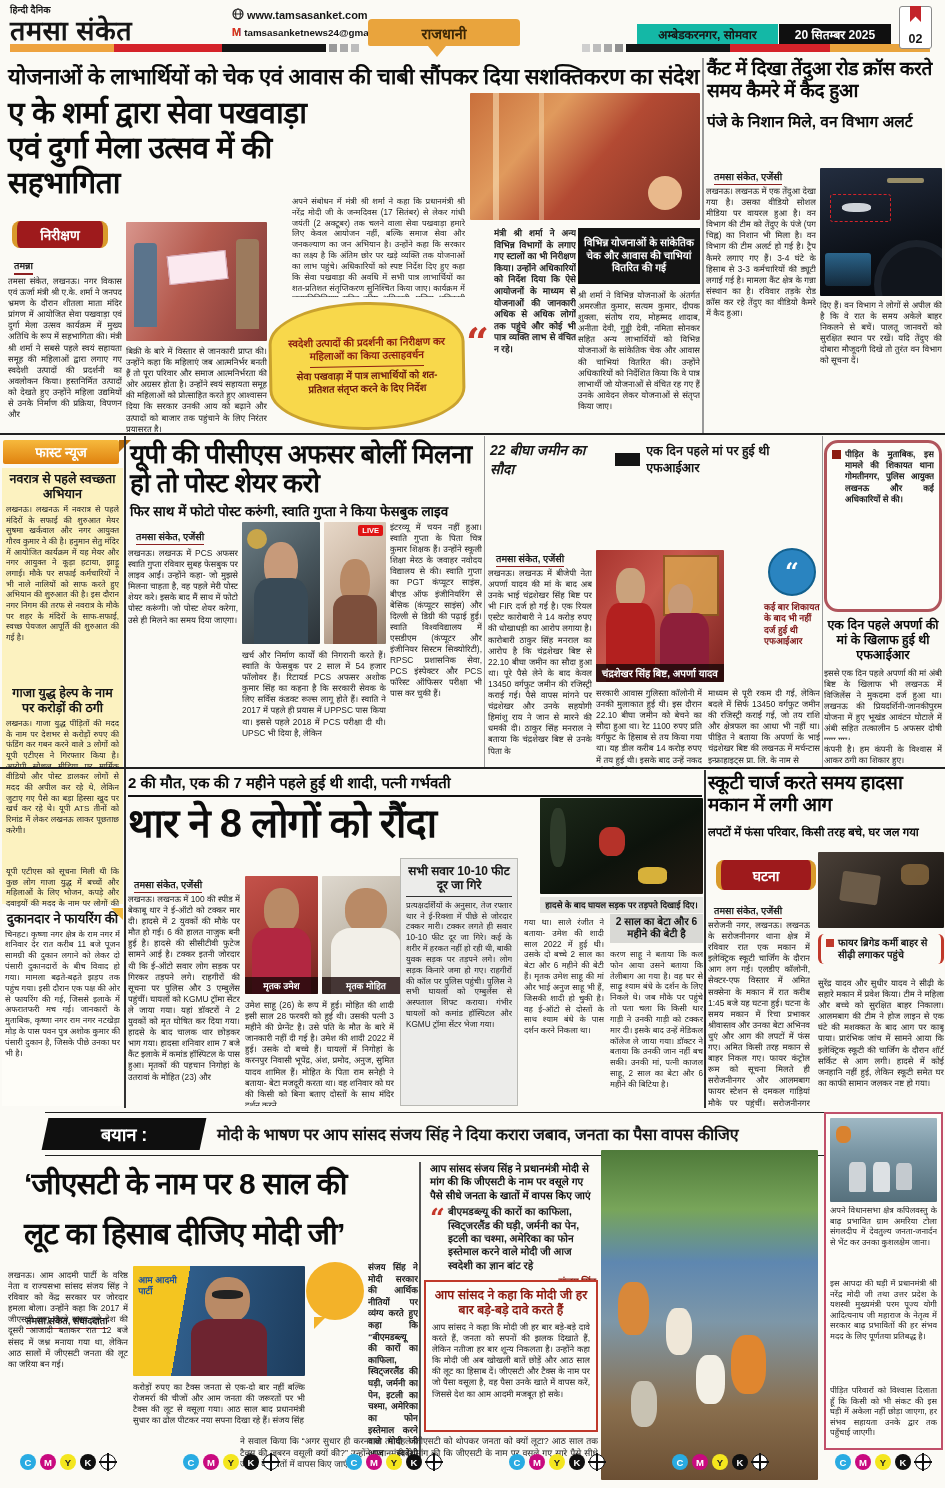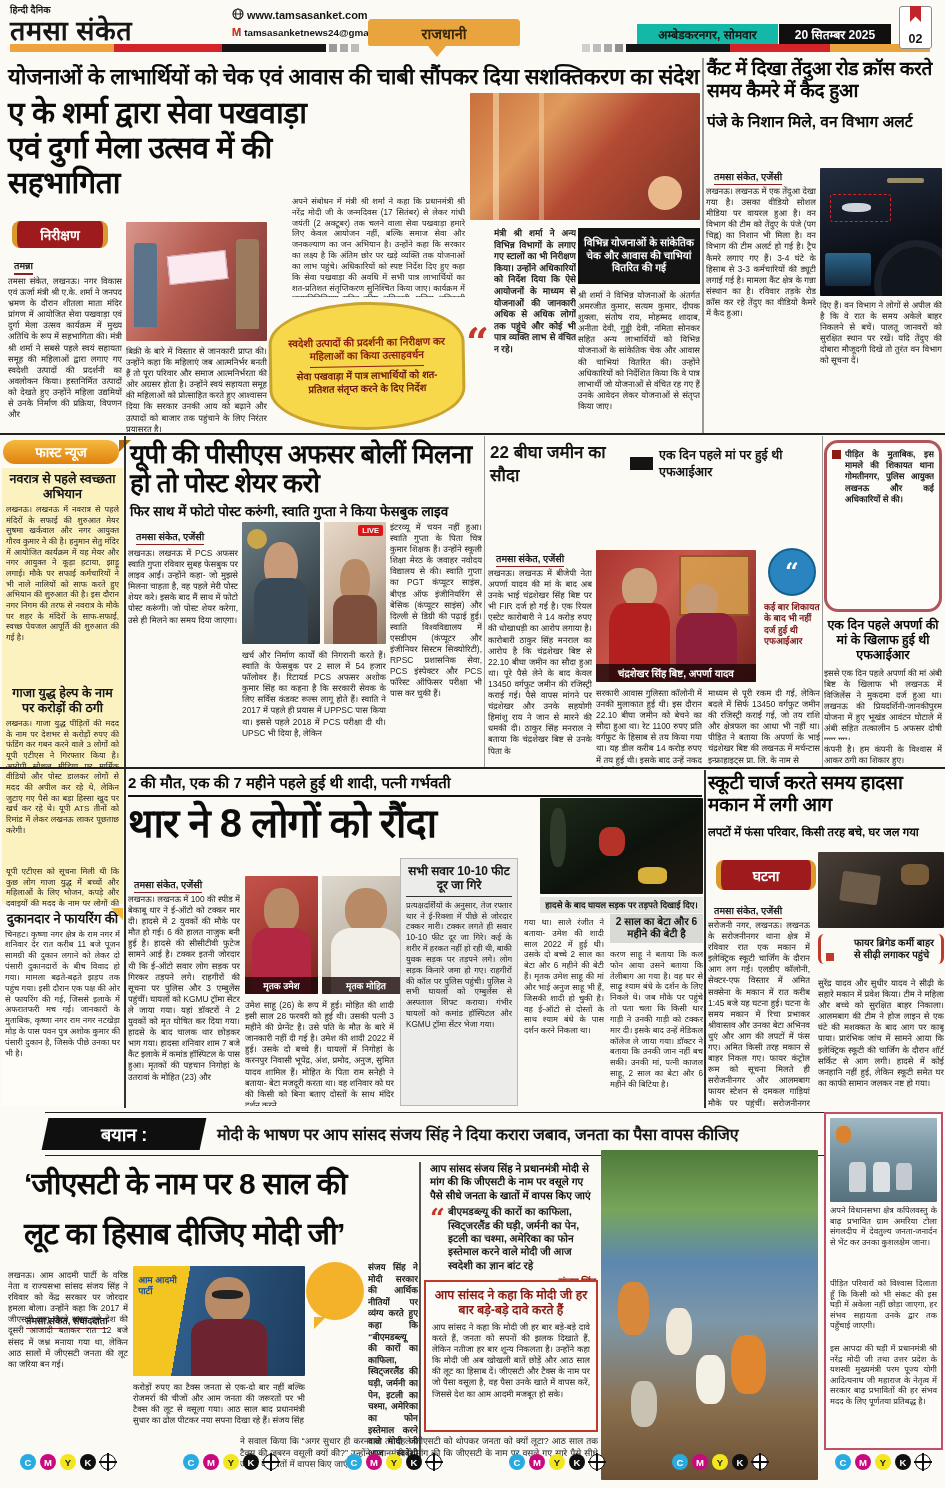--- a/index.html
+++ b/index.html
@@ -134,21 +134,21 @@
     <div style="position:absolute;left:8%;top:20%;width:50%;height:22%;border:1.5px dashed #d5232a;border-radius:3px;"></div>
     <div style="position:absolute;left:18%;top:27%;width:24%;height:7%;background:#cfd4da;border-radius:40%;"></div>
     <div style="position:absolute;right:-14%;bottom:-26%;width:70%;height:70%;border:7px solid #1c222b;border-radius:50%;background:#11151c;"></div>
     <div style="position:absolute;left:4%;bottom:8%;width:38%;height:26%;background:linear-gradient(180deg,#3e9bd6 0%,#1b3d57 100%);opacity:.6;border-radius:3px;"></div>
     <div style="position:absolute;left:55%;top:8%;width:30%;height:4%;background:rgba(255,230,150,.55);border-radius:2px;"></div>
   </div>
   <div class="abs bt" style="left:820px;top:300px;width:122px;height:132px;">दिए हैं। वन विभाग ने लोगों से अपील की है कि वे रात के समय अकेले बाहर निकलने से बचें। पालतू जानवरों को सुरक्षित स्थान पर रखें। यदि तेंदुए की दोबारा मौजूदगी दिखे तो तुरंत वन विभाग को सूचना दें।</div>
 
   <div class="abs hrule" style="left:0;top:433px;width:945px;height:2px;"></div>
 
-  <div class="abs" style="left:3px;top:440px;width:116px;height:24px;background:linear-gradient(180deg,#f6b93d,#e0820f);color:#fff;font-size:13.5px;font-weight:900;display:flex;align-items:center;justify-content:center;border-radius:12px;">फास्ट न्यूज</div>
+  <div class="abs" style="left:3px;top:440px;width:116px;height:24px;background:linear-gradient(180deg,#f6b93d,#e0820f);color:#fff;font-size:13.5px;font-weight:900;display:flex;align-items:center;justify-content:center;border-radius:2px;">फास्ट न्यूज</div>
   <div class="abs" style="left:119px;top:440px;width:0;height:0;border-top:12px solid #b56a0a;border-right:12px solid transparent;"></div>
 
   <div class="abs" style="left:2px;top:468px;width:121px;height:436px;background:#fcf2c0;padding:4px;">
     <div style="font-size:12.5px;font-weight:900;text-align:center;line-height:1.2;">नवरात्र से पहले स्वच्छता अभियान</div>
     <div class="bt" style="font-size:8.1px;margin-top:3px;height:176px;">लखनऊ। लखनऊ में नवरात्र से पहले मंदिरों के सफाई की शुरुआत मेयर सुषमा खर्कवाल और नगर आयुक्त गौरव कुमार ने की है। हनुमान सेतु मंदिर में आयोजित कार्यक्रम में यह मेयर और नगर आयुक्त ने कूड़ा हटाया, झाड़ू लगाई। मौके पर सफाई कर्मचारियों ने भी नाले नालियों को साफ करते हुए अभियान की शुरुआत की है। इस दौरान नगर निगम की तरफ से नवरात्र के मौके पर शहर के मंदिरों के साफ-सफाई, स्वच्छ पेयजल आपूर्ति की शुरुआत की गई है।</div>
     <div style="font-size:12.5px;font-weight:900;text-align:center;line-height:1.2;margin-top:5px;">गाजा युद्ध हेल्प के नाम पर करोड़ों की ठगी</div>
     <div class="bt" style="font-size:8.1px;margin-top:3px;height:146px;">लखनऊ। गाजा युद्ध पीड़ितों की मदद के नाम पर देशभर से करोड़ों रुपए की फंडिंग कर गबन करने वाले 3 लोगों को यूपी एटीएस ने गिरफ्तार किया है। आरोपी सोशल मीडिया पर मार्मिक वीडियो और पोस्ट डालकर लोगों से मदद की अपील कर रहे थे, लेकिन जुटाए गए पैसे का बड़ा हिस्सा खुद पर खर्च कर रहे थे। यूपी ATS तीनों को रिमांड में लेकर लखनऊ लाकर पूछताछ करेगी।</div>
     <div class="bt" style="font-size:8.1px;margin-top:2px;height:52px;">यूपी एटीएस को सूचना मिली थी कि कुछ लोग गाजा युद्ध में बच्चों और महिलाओं के लिए भोजन, कपड़े और दवाइयों की मदद के नाम पर लोगों की भावनाओं को भड़का रहे हैं।</div>
   </div>
 
@@ -175,28 +175,28 @@
     <div style="position:absolute;left:26%;top:30%;width:48%;height:38%;background:#b98a66;border-radius:46%;"></div>
     <div style="position:absolute;left:14%;top:60%;width:72%;height:40%;background:#7d4f3c;border-radius:30% 30% 0 0;"></div>
   </div>
 
   <div class="abs bt" style="left:242px;top:650px;width:144px;height:118px;">खर्च और निर्माण कार्यों की निगरानी करते हैं। स्वाति के फेसबुक पर 2 साल में 54 हजार फॉलोवर हैं। रिटायर्ड PCS अफसर अशोक कुमार सिंह का कहना है कि सरकारी सेवक के लिए सर्विस कंडक्ट रूल्स लागू होते हैं। स्वाति ने 2017 में पहले ही प्रयास में UPPSC पास किया था। इससे पहले 2018 में PCS परीक्षा दी थी। UPSC भी दिया है, लेकिन</div>
   <div class="abs bt" style="left:390px;top:522px;width:92px;height:246px;">इंटरव्यू में चयन नहीं हुआ। स्वाति गुप्ता के पिता चित्र कुमार शिक्षक हैं। उन्होंने स्कूली शिक्षा मेरठ के जवाहर नवोदय विद्यालय से की। स्वाति गुप्ता का PGT कंप्यूटर साइंस, बीएड ऑफ इंजीनियरिंग से बेसिक (कंप्यूटर साइंस) और दिल्ली से डिग्री की पढ़ाई हुई। स्वाति विश्वविद्यालय में एसडीएम (कंप्यूटर और इंजीनियर सिस्टम सिक्योरिटी), RPSC प्रशासनिक सेवा, PCS इंस्पेक्टर और PCS फॉरेस्ट ऑफिसर परीक्षा भी पास कर चुकी हैं।</div>
 
   <div class="abs vrule" style="left:484px;top:436px;width:1px;height:332px;background:#999;"></div>
 
   <div class="abs" style="left:490px;top:440px;width:330px;display:flex;align-items:center;gap:6px;">
-    <span style="font-size:17px;font-weight:900;">22 बीघा जमीन का सौदा</span>
+    <span style="font-size:14px;font-weight:900;font-style:italic;">22 बीघा जमीन का सौदा</span>
     <span style="width:26px;height:13px;background:#141414;display:inline-block;"></span>
     <span style="font-size:12.5px;font-weight:900;">एक दिन पहले मां पर हुई थी एफआईआर</span>
   </div>
   <div class="abs" style="left:496px;top:548px;"><span class="byl">तमसा संकेत, एजेंसी</span></div>
   <div class="abs bt" style="left:488px;top:568px;width:104px;height:200px;">लखनऊ। लखनऊ में बीजेपी नेता अपर्णा यादव की मां के बाद अब उनके भाई चंद्रशेखर सिंह बिष्ट पर भी FIR दर्ज हो गई है। एक रियल एस्टेट कारोबारी ने 14 करोड़ रुपए की धोखाधड़ी का आरोप लगाया है। कारोबारी ठाकुर सिंह मनराल का आरोप है कि चंद्रशेखर बिष्ट से 22.10 बीघा जमीन का सौदा हुआ था। पूरे पैसे लेने के बाद केवल 13450 वर्गफुट जमीन की रजिस्ट्री कराई गई। पैसे वापस मांगने पर चंद्रशेखर और उनके सहयोगी हिमांशु राय ने जान से मारने की धमकी दी। ठाकुर सिंह मनराल ने बताया कि चंद्रशेखर बिष्ट से उनके पिता के</div>
 
-  <div class="ph" style="left:596px;top:550px;width:160px;height:132px;background:linear-gradient(125deg,#a8352f 0%,#c8574d 40%,#7c2320 100%);">
+  <div class="ph" style="left:596px;top:550px;width:128px;height:132px;background:linear-gradient(125deg,#a8352f 0%,#c8574d 40%,#7c2320 100%);">
     <div style="position:absolute;left:52%;top:4%;width:44%;height:46%;background:#d8a24e;opacity:.85;border:2px solid #8a5a1e;"></div>
     <div style="position:absolute;left:16%;top:14%;width:22%;height:30%;background:#caa27c;border-radius:46%;"></div>
     <div style="position:absolute;left:56%;top:26%;width:20%;height:26%;background:#c79a76;border-radius:46%;"></div>
     <div style="position:absolute;left:8%;top:40%;width:38%;height:62%;background:#b3201f;border-radius:26% 26% 0 0;"></div>
     <div style="position:absolute;left:50%;top:48%;width:38%;height:54%;background:#8e1f3a;border-radius:26% 26% 0 0;"></div>
     <div class="cap-bar" style="font-size:10px;">चंद्रशेखर सिंह बिष्ट, अपर्णा यादव</div>
   </div>
 
   <div class="abs" style="left:768px;top:548px;width:48px;height:48px;border-radius:50%;background:#2a84c0;border:2.5px solid #13618f;display:flex;align-items:center;justify-content:center;">
     <span style="color:#fff;font-size:24px;font-weight:900;line-height:0;font-family:'DejaVu Serif','Liberation Serif',serif;">“</span>
@@ -260,21 +260,21 @@
   <div class="abs hl" style="left:708px;top:824px;width:236px;font-size:11.5px;font-weight:900;">लपटों में फंसा परिवार, किसी तरह बचे, घर जल गया</div>
 
   <div class="abs badge" style="left:716px;top:860px;width:100px;height:30px;font-size:14px;">घटना</div>
   <div class="abs" style="left:714px;top:900px;"><span class="byl">तमसा संकेत, एजेंसी</span></div>
   <div class="abs bt" style="left:708px;top:920px;width:102px;height:188px;">सरोजनी नगर, लखनऊ। लखनऊ के सरोजनीनगर थाना क्षेत्र में रविवार रात एक मकान में इलेक्ट्रिक स्कूटी चार्जिंग के दौरान आग लग गई। एलडीए कॉलोनी, सेक्टर-एफ विस्तार में अमित सक्सेना के मकान में रात करीब 1:45 बजे यह घटना हुई। घटना के समय मकान में रिचा प्रभाकर श्रीवास्तव और उनका बेटा अभिनव धुएं और आग की लपटों में फंस गए। अमित किसी तरह मकान से बाहर निकल गए। फायर कंट्रोल रूम को सूचना मिलते ही सरोजनीनगर और आलमबाग फायर स्टेशन से दमकल गाड़ियां मौके पर पहुंचीं। सरोजनीनगर एफएसओ सुमित प्रताप के नेतृत्व में फायरमैन</div>
 
   <div class="ph" style="left:818px;top:852px;width:126px;height:76px;background:linear-gradient(140deg,#4a4038 0%,#2a241f 55%,#15110e 100%);">
     <div style="position:absolute;left:18%;top:28%;width:30%;height:40%;background:#6b5b48;border-radius:8%;transform:rotate(8deg);"></div>
     <div style="position:absolute;right:12%;top:16%;width:22%;height:28%;background:#8a6a3e;border-radius:30%;opacity:.8;"></div>
   </div>
-  <div class="abs" style="left:818px;top:934px;width:126px;border-left:3px solid #c0392b;border-right:3px solid #c0392b;border-radius:6px;padding:3px 5px;display:flex;gap:20px;align-items:flex-end;">
+  <div class="abs" style="left:818px;top:934px;width:126px;border-left:3px solid #c0392b;border-right:3px solid #c0392b;border-radius:6px;padding:3px 5px;display:flex;gap:4px;align-items:flex-start;">
     <span style="width:8px;height:8px;background:#c0392b;flex:none;margin-top:2px;"></span>
     <span style="font-size:9.8px;font-weight:900;line-height:1.25;">फायर ब्रिगेड कर्मी बाहर से सीढ़ी लगाकर पहुंचे</span>
   </div>
   <div class="abs bt" style="left:818px;top:978px;width:126px;height:130px;">सुरेंद्र यादव और सुधीर यादव ने सीढ़ी के सहारे मकान में प्रवेश किया। टीम ने महिला और बच्चे को सुरक्षित बाहर निकाला। आलमबाग की टीम ने होज लाइन से एक घंटे की मशक्कत के बाद आग पर काबू पाया। प्रारंभिक जांच में सामने आया कि इलेक्ट्रिक स्कूटी की चार्जिंग के दौरान शॉर्ट सर्किट से आग लगी। हादसे में कोई जनहानि नहीं हुई, लेकिन स्कूटी समेत घर का काफी सामान जलकर नष्ट हो गया।</div>
 
   <div class="abs" style="left:45px;top:1112px;width:888px;height:44px;border-top:1.5px solid #222;border-bottom:1.5px solid #222;display:flex;align-items:center;gap:14px;">
     <div style="width:158px;height:32px;background:#0f0f0f;color:#fff;font-size:18px;font-weight:900;display:flex;align-items:center;justify-content:center;transform:skewX(-12deg);">
       <span style="transform:skewX(12deg);">बयान :</span>
     </div>
     <div style="font-size:16px;font-weight:900;letter-spacing:-.2px;white-space:nowrap;">मोदी के भाषण पर आप सांसद संजय सिंह ने दिया करारा जबाव, जनता का पैसा वापस कीजिए</div>
@@ -328,22 +328,22 @@
   </div>
 
   <div class="abs" style="left:824px;top:1112px;width:119px;height:338px;border:2px solid #c0506a;padding:4px;background:#fdfcf8;">
     <div class="ph" style="position:relative;width:107px;height:84px;background:linear-gradient(180deg,#9fb8c4 0%,#7a96a4 40%,#56707c 100%);">
       <div style="position:absolute;left:18%;bottom:12%;width:16%;height:36%;background:#cfd4d8;border-radius:20% 20% 8% 8%;"></div>
       <div style="position:absolute;left:40%;bottom:12%;width:16%;height:36%;background:#dde1e4;border-radius:20% 20% 8% 8%;"></div>
       <div style="position:absolute;left:62%;bottom:14%;width:15%;height:32%;background:#c4cacf;border-radius:20% 20% 8% 8%;"></div>
       <div style="position:absolute;left:6%;top:10%;width:14%;height:20%;background:#d9822f;border-radius:40%;"></div>
     </div>
     <div class="bt" style="font-size:8.2px;line-height:1.28;margin-top:4px;height:70px;">अपने विधानसभा क्षेत्र कपिलवस्तु के बाढ़ प्रभावित ग्राम अमरिया टोला संगलदीप में देवतुल्य जनता-जनार्दन से भेंट कर उनका कुशलक्षेम जाना।</div>
+    <div class="bt" style="font-size:8.2px;line-height:1.28;margin-top:3px;height:104px;">इस आपदा की घड़ी में प्रधानमंत्री श्री नरेंद्र मोदी जी तथा उत्तर प्रदेश के यशस्वी मुख्यमंत्री परम पूज्य योगी आदित्यनाथ जी महाराज के नेतृत्व में सरकार बाढ़ प्रभावितों की हर संभव मदद के लिए पूर्णतया प्रतिबद्ध है।</div>
     <div class="bt" style="font-size:8.2px;line-height:1.28;margin-top:3px;height:62px;">पीड़ित परिवारों को विश्वास दिलाता हूँ कि किसी को भी संकट की इस घड़ी में अकेला नहीं छोड़ा जाएगा, हर संभव सहायता उनके द्वार तक पहुँचाई जाएगी।</div>
-    <div class="bt" style="font-size:8.2px;line-height:1.28;margin-top:3px;height:104px;">इस आपदा की घड़ी में प्रधानमंत्री श्री नरेंद्र मोदी जी तथा उत्तर प्रदेश के यशस्वी मुख्यमंत्री परम पूज्य योगी आदित्यनाथ जी महाराज के नेतृत्व में सरकार बाढ़ प्रभावितों की हर संभव मदद के लिए पूर्णतया प्रतिबद्ध है।</div>
   </div>
 
   <div class="abs cmyk" style="left:20px;top:1454px;">
     <span class="dot mark-c">C</span>
     <span class="dot mark-m">M</span>
     <span class="dot mark-y">Y</span>
     <span class="dot mark-k">K</span>
     <span class="reg"></span>
   </div>
   <div class="abs cmyk" style="left:183px;top:1454px;">

